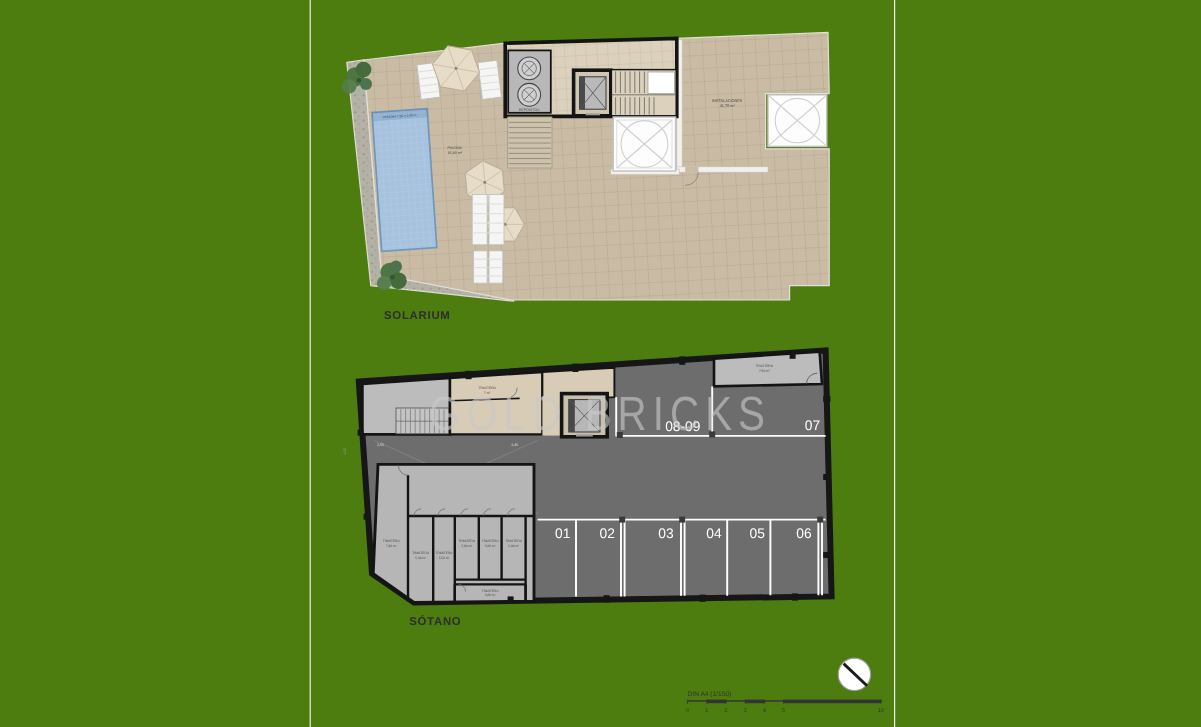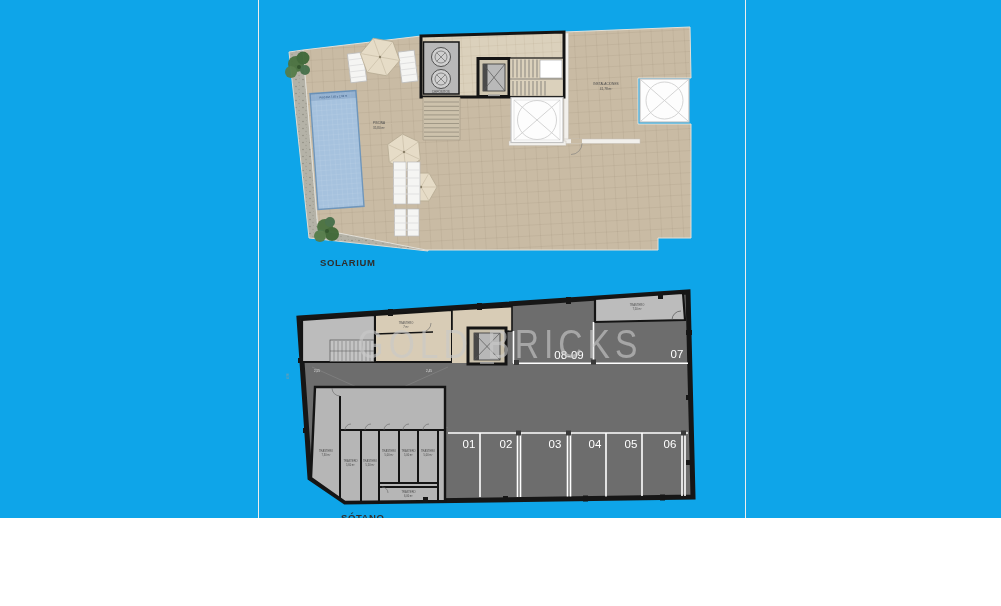--- a/index.html
+++ b/index.html
@@ -1,16 +1,16 @@
 <!DOCTYPE html>
 <html><head>
 <meta charset="utf-8">
 <style>
   html,body{margin:0;padding:0;background:#ffffff;}
-  .canvas{position:relative;width:1001px;height:518px;background:#0ea5e9;overflow:hidden;}
+  .canvas{position:relative;width:1001px;height:606px;background:#4d7c0f;overflow:hidden;}
   svg{display:block;}
   text{font-family:"Liberation Sans","DejaVu Sans",sans-serif;}
   .plan-title{font-weight:bold;fill:#2e2e2e;letter-spacing:0.6px;}
   .tiny{fill:#4a4a4a;}
   .tiny-light{fill:#e2e2e2;}
   .stall-num{fill:#ffffff;}
   .wm{fill:#c9c9c9;opacity:0.62;letter-spacing:6px;}
 </style>
 </head>
 <body>

